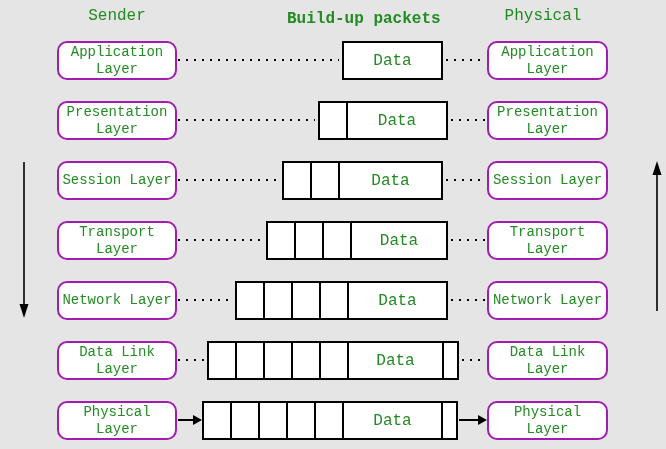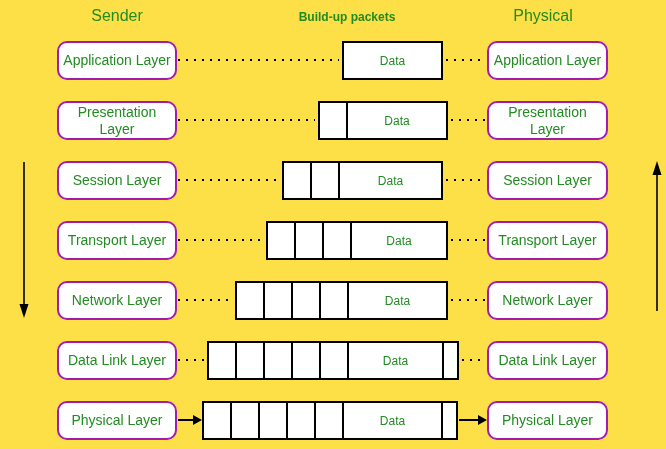--- a/index.html
+++ b/index.html
@@ -1,31 +1,31 @@
 <!DOCTYPE html>
 <html style="--green: #228B22;"><head>
 <meta charset="utf-8">
 <style>
   html, body { margin: 0; padding: 0; background: #ffffff; }
   #stage {
     position: relative;
     width: 666px;
     height: 449px;
-    background: #fde047;
-    font-family: Liberation Sans, sans-serif;
+    background: #e5e5e5;
+    font-family: Liberation Mono, monospace;
     overflow: hidden;
   }
   .col-title {
     position: absolute;
     color: var(--green, #228B22);
     text-align: center;
     white-space: nowrap;
   }
   .big-title { font-size: 16px; }
-  .small-title { font-size: 12px; font-weight: bold; }
+  .small-title { font-size: 16px; font-weight: bold; }
 
   .layer-box {
     position: absolute;
     height: 39px;
     border: 2px solid #a21caf;
     border-radius: 10px;
     background: #fff;
     color: var(--green, #228B22);
     font-size: 14px;
     line-height: 1.15;
@@ -46,21 +46,21 @@
     box-sizing: border-box;
   }
   .hcell  { flex: none; width: 28px; border-right: 2px solid #000; box-sizing: border-box; }
   .tcell  { flex: none; width: 15px; border-left: 2px solid #000; box-sizing: border-box; }
   .dsec   {
     flex: 1;
     display: flex;
     align-items: center;
     justify-content: center;
     color: var(--green, #228B22);
-    font-size: 12px;
+    font-size: 16px;
     text-align: center;
   }
 
   .dotline {
     position: absolute;
     height: 2px;
     background-image: repeating-linear-gradient(to right, #000 0, #000 2px, transparent 2px, transparent 8px);
   }
   .hline { position: absolute; height: 2px; background: #000; }
   .arrowhead-right {

